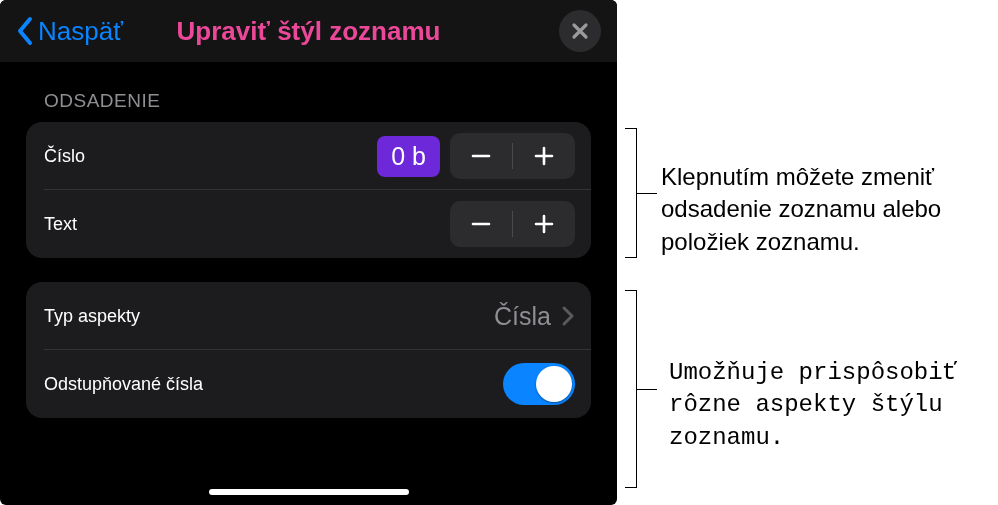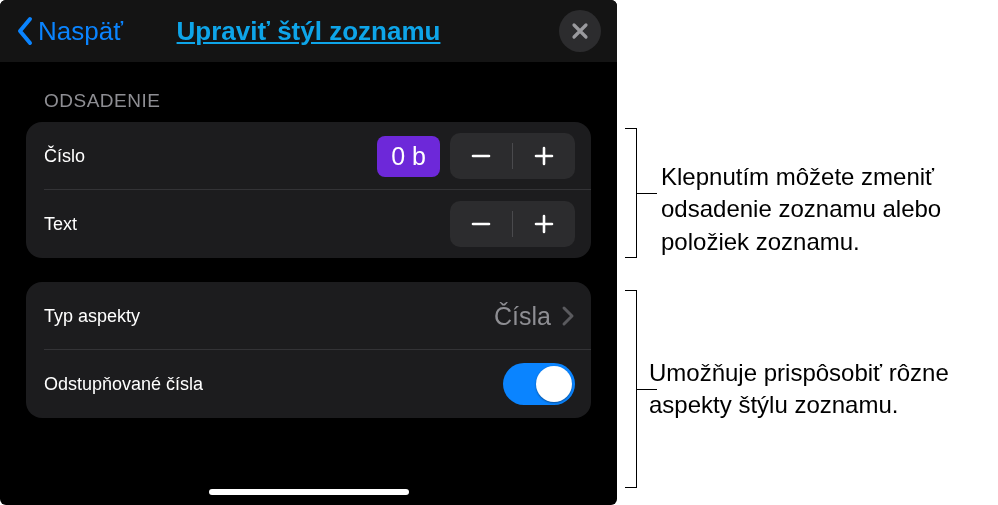--- a/index.html
+++ b/index.html
@@ -27,23 +27,22 @@
   }
   .back {
     display:flex; align-items:center; gap:4px;
     color:#0a84ff; font-size:26px; font-weight:400;
     cursor:pointer;
   }
   .back svg { width:18px; height:30px; }
   .title {
     position:absolute; left:0; right:0;
     text-align:center;
-    font-size:26px; font-weight:600; color:#0ea5e9;
+    font-size:26px; font-weight:600; color:#ec4899;
     pointer-events:none;
-    text-decoration:underline;
   }
   .close {
     margin-left:auto;
     width:42px; height:42px; border-radius:50%;
     background:#2c2c2e;
     display:flex; align-items:center; justify-content:center;
     cursor:pointer;
   }
   .close svg { width:18px; height:18px; }
   .section-label {
@@ -208,16 +207,16 @@
     <div class="home-ind"></div>
   </div>
 
   <div class="annotations">
     <div class="bracket" style="left:8px; top:128px; width:12px; height:130px;"></div>
     <div class="lead" style="left:20px; top:193px; width:20px;"></div>
     <div class="ann-text" style="left:44px; top:161px;">Klepnutím môžete zmeniť odsadenie zoznamu alebo položiek zoznamu.</div>
 
     <div class="bracket" style="left:8px; top:290px; width:12px; height:198px;"></div>
     <div class="lead" style="left:20px; top:389px; width:20px;"></div>
-    <div class="ann-text" style="left:32px; top:357px;">Umožňuje prispôsobiť rôzne aspekty štýlu zoznamu.</div>
+    <div class="ann-text" style="left:52px; top:357px;font-family:Liberation Mono, monospace;">Umožňuje prispôsobiť rôzne aspekty štýlu zoznamu.</div>
   </div>
 
 </div>
 
 </body></html>

